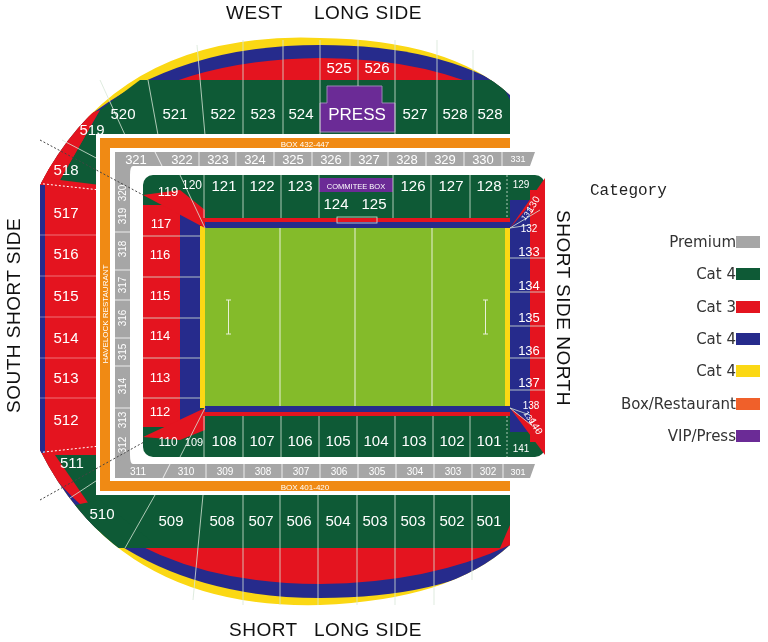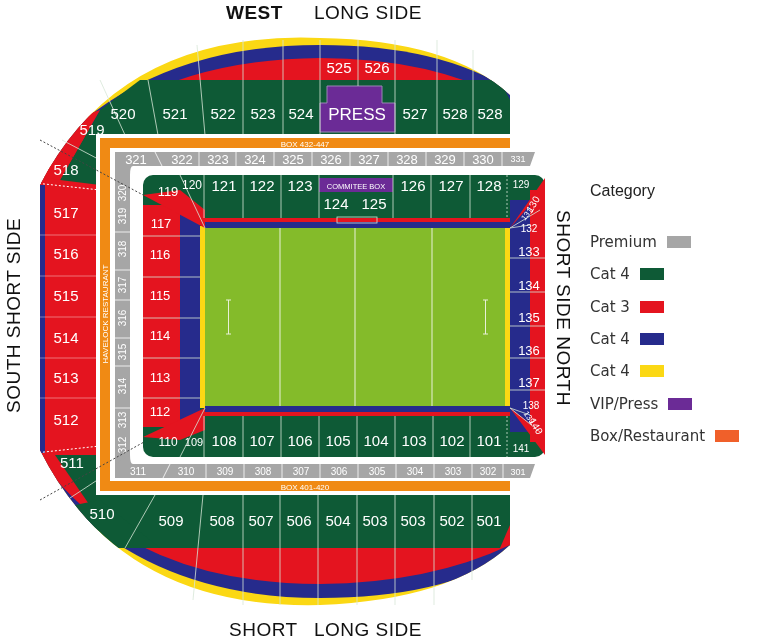--- a/index.html
+++ b/index.html
@@ -2,22 +2,22 @@
 <html><head>
 <meta charset="utf-8">
 <style>
   html,body{margin:0;padding:0;background:#fff;}
   body{width:768px;height:642px;position:relative;overflow:hidden;font-family:"Liberation Sans",sans-serif;}
   #stadium{position:absolute;left:0;top:0;width:768px;height:642px;}
   .side-label{position:absolute;font-family:"Liberation Sans",sans-serif;font-size:19px;color:#111;letter-spacing:0.5px;white-space:nowrap;}
   .vert-left{transform:rotate(-90deg);transform-origin:left top;}
   .vert-right{transform:rotate(90deg);transform-origin:left top;}
   #legend{position:absolute;left:590px;top:180px;width:170px;}
-  #legend .title{font-size:16px;color:#222;font-family:Liberation Sans, sans-serif;margin-bottom:26px;margin-top:2px;}
-  #legend .row{display:flex;align-items:center;justify-content:flex-start;height:32.3px;gap:10px;}
+  #legend .title{font-size:16px;color:#222;font-family:Liberation Mono, monospace;margin-bottom:26px;margin-top:2px;}
+  #legend .row{display:flex;align-items:center;justify-content:flex-end;height:32.3px;}
   #legend .row span.lbl{font-size:15px;color:#333;font-family:"DejaVu Sans",sans-serif;}
   #legend .row span.sw{width:24px;height:12px;display:inline-block;margin-right:0px;}
   svg text{font-family:"Liberation Sans",sans-serif;}
 </style>
 </head>
 <body>
 
 <svg id="stadium" viewBox="0 0 768 642" xmlns="http://www.w3.org/2000/svg">
   <defs>
     <clipPath id="bowl">
@@ -314,21 +314,21 @@
     <text x="529" y="290" font-size="13">134</text>
     <text x="529" y="322" font-size="13">135</text>
     <text x="529" y="355" font-size="13">136</text>
     <text x="529" y="387" font-size="13">137</text>
     <text x="531" y="409" font-size="10">138</text>
     <text transform="translate(527,419) rotate(55)" font-size="8">139</text>
     <text transform="translate(533,428) rotate(60)" font-size="10">140</text>
   </g>
 </svg>
 
-<div class="side-label" style="left:226px;top:2px;font-weight:bold;">WEST</div>
+<div class="side-label" style="left:226px;top:2px;">WEST</div>
 <div class="side-label" style="left:314px;top:2px;">LONG SIDE</div>
 <div class="side-label" style="left:229px;top:619px;">SHORT</div>
 <div class="side-label" style="left:314px;top:619px;">LONG SIDE</div>
 <div class="side-label vert-left" style="left:3px;top:413px;">SOUTH SHORT SIDE</div>
 <div class="side-label vert-right" style="left:574px;top:210px;">SHORT SIDE NORTH</div>
 
 <div id="legend">
   <div class="title">Category</div>
   <div class="row">
     <span class="lbl">Premium</span>
@@ -344,20 +344,20 @@
   </div>
   <div class="row">
     <span class="lbl">Cat 4</span>
     <span class="sw" style="background:#262b8c"></span>
   </div>
   <div class="row">
     <span class="lbl">Cat 4</span>
     <span class="sw" style="background:#fbd814"></span>
   </div>
   <div class="row">
+    <span class="lbl">Box/Restaurant</span>
+    <span class="sw" style="background:#f0602a"></span>
+  </div>
+  <div class="row">
     <span class="lbl">VIP/Press</span>
     <span class="sw" style="background:#6b2b96"></span>
   </div>
-  <div class="row">
-    <span class="lbl">Box/Restaurant</span>
-    <span class="sw" style="background:#f0602a"></span>
-  </div>
 </div>
 
 </body></html>

